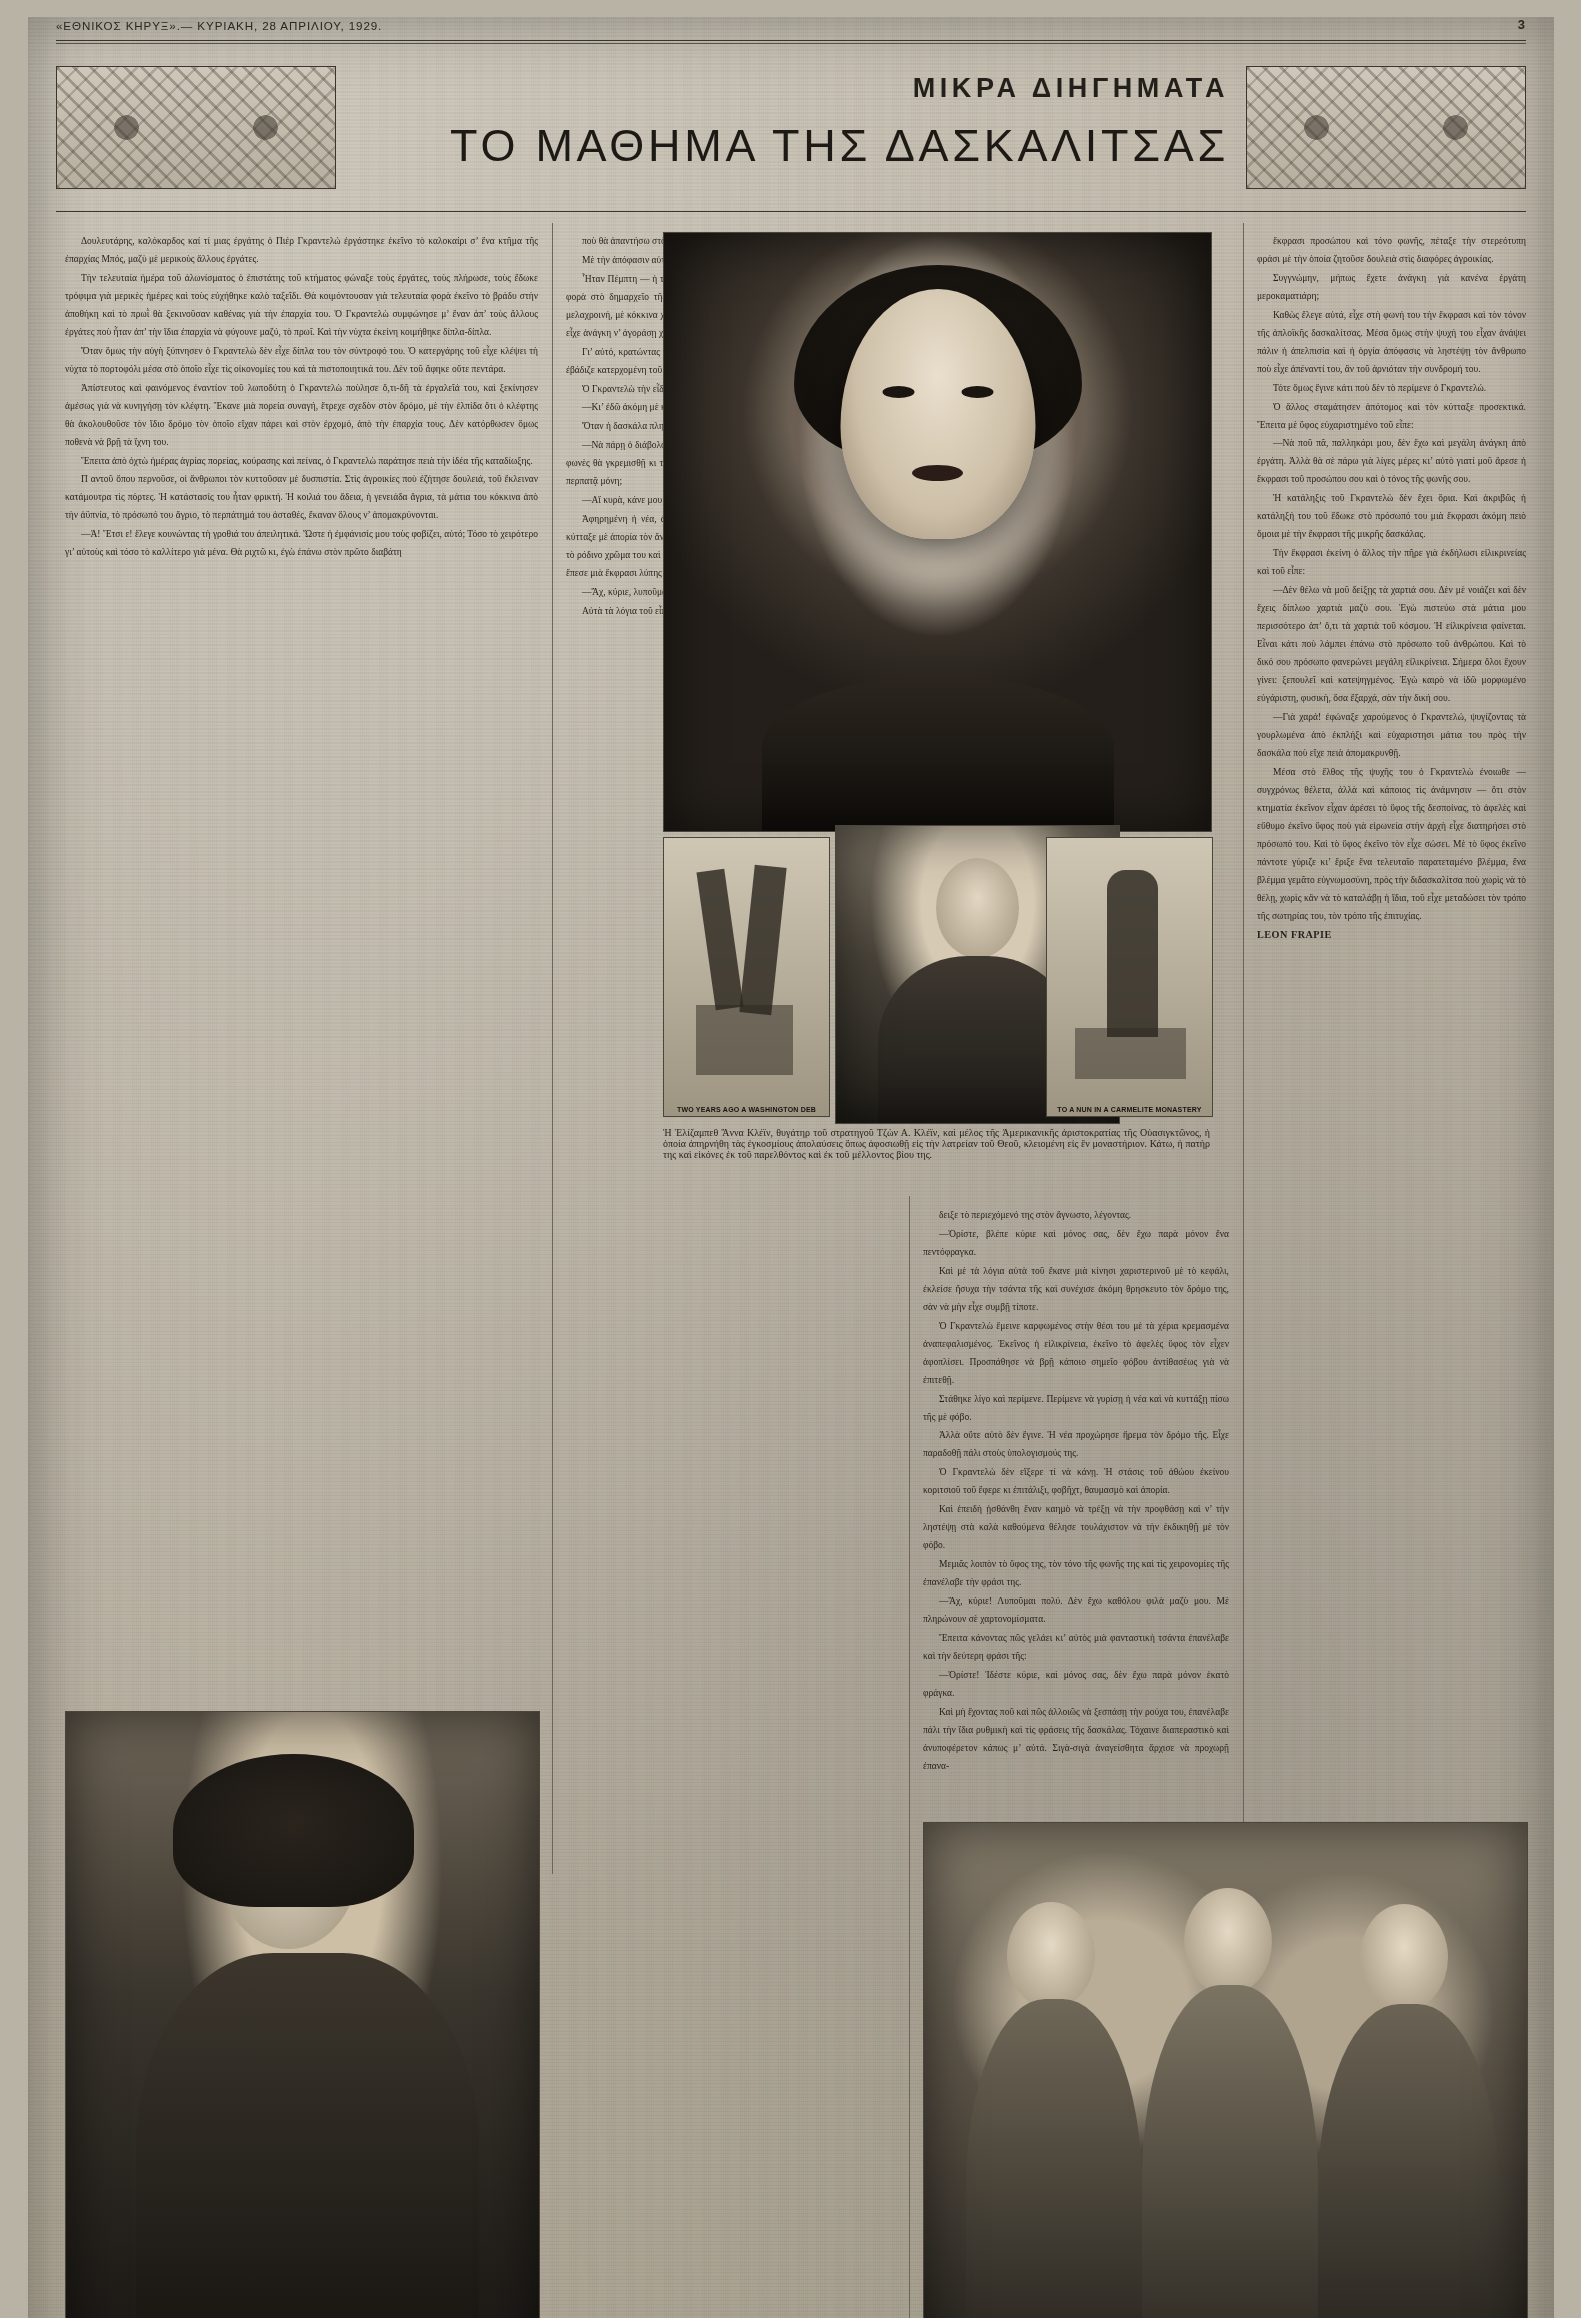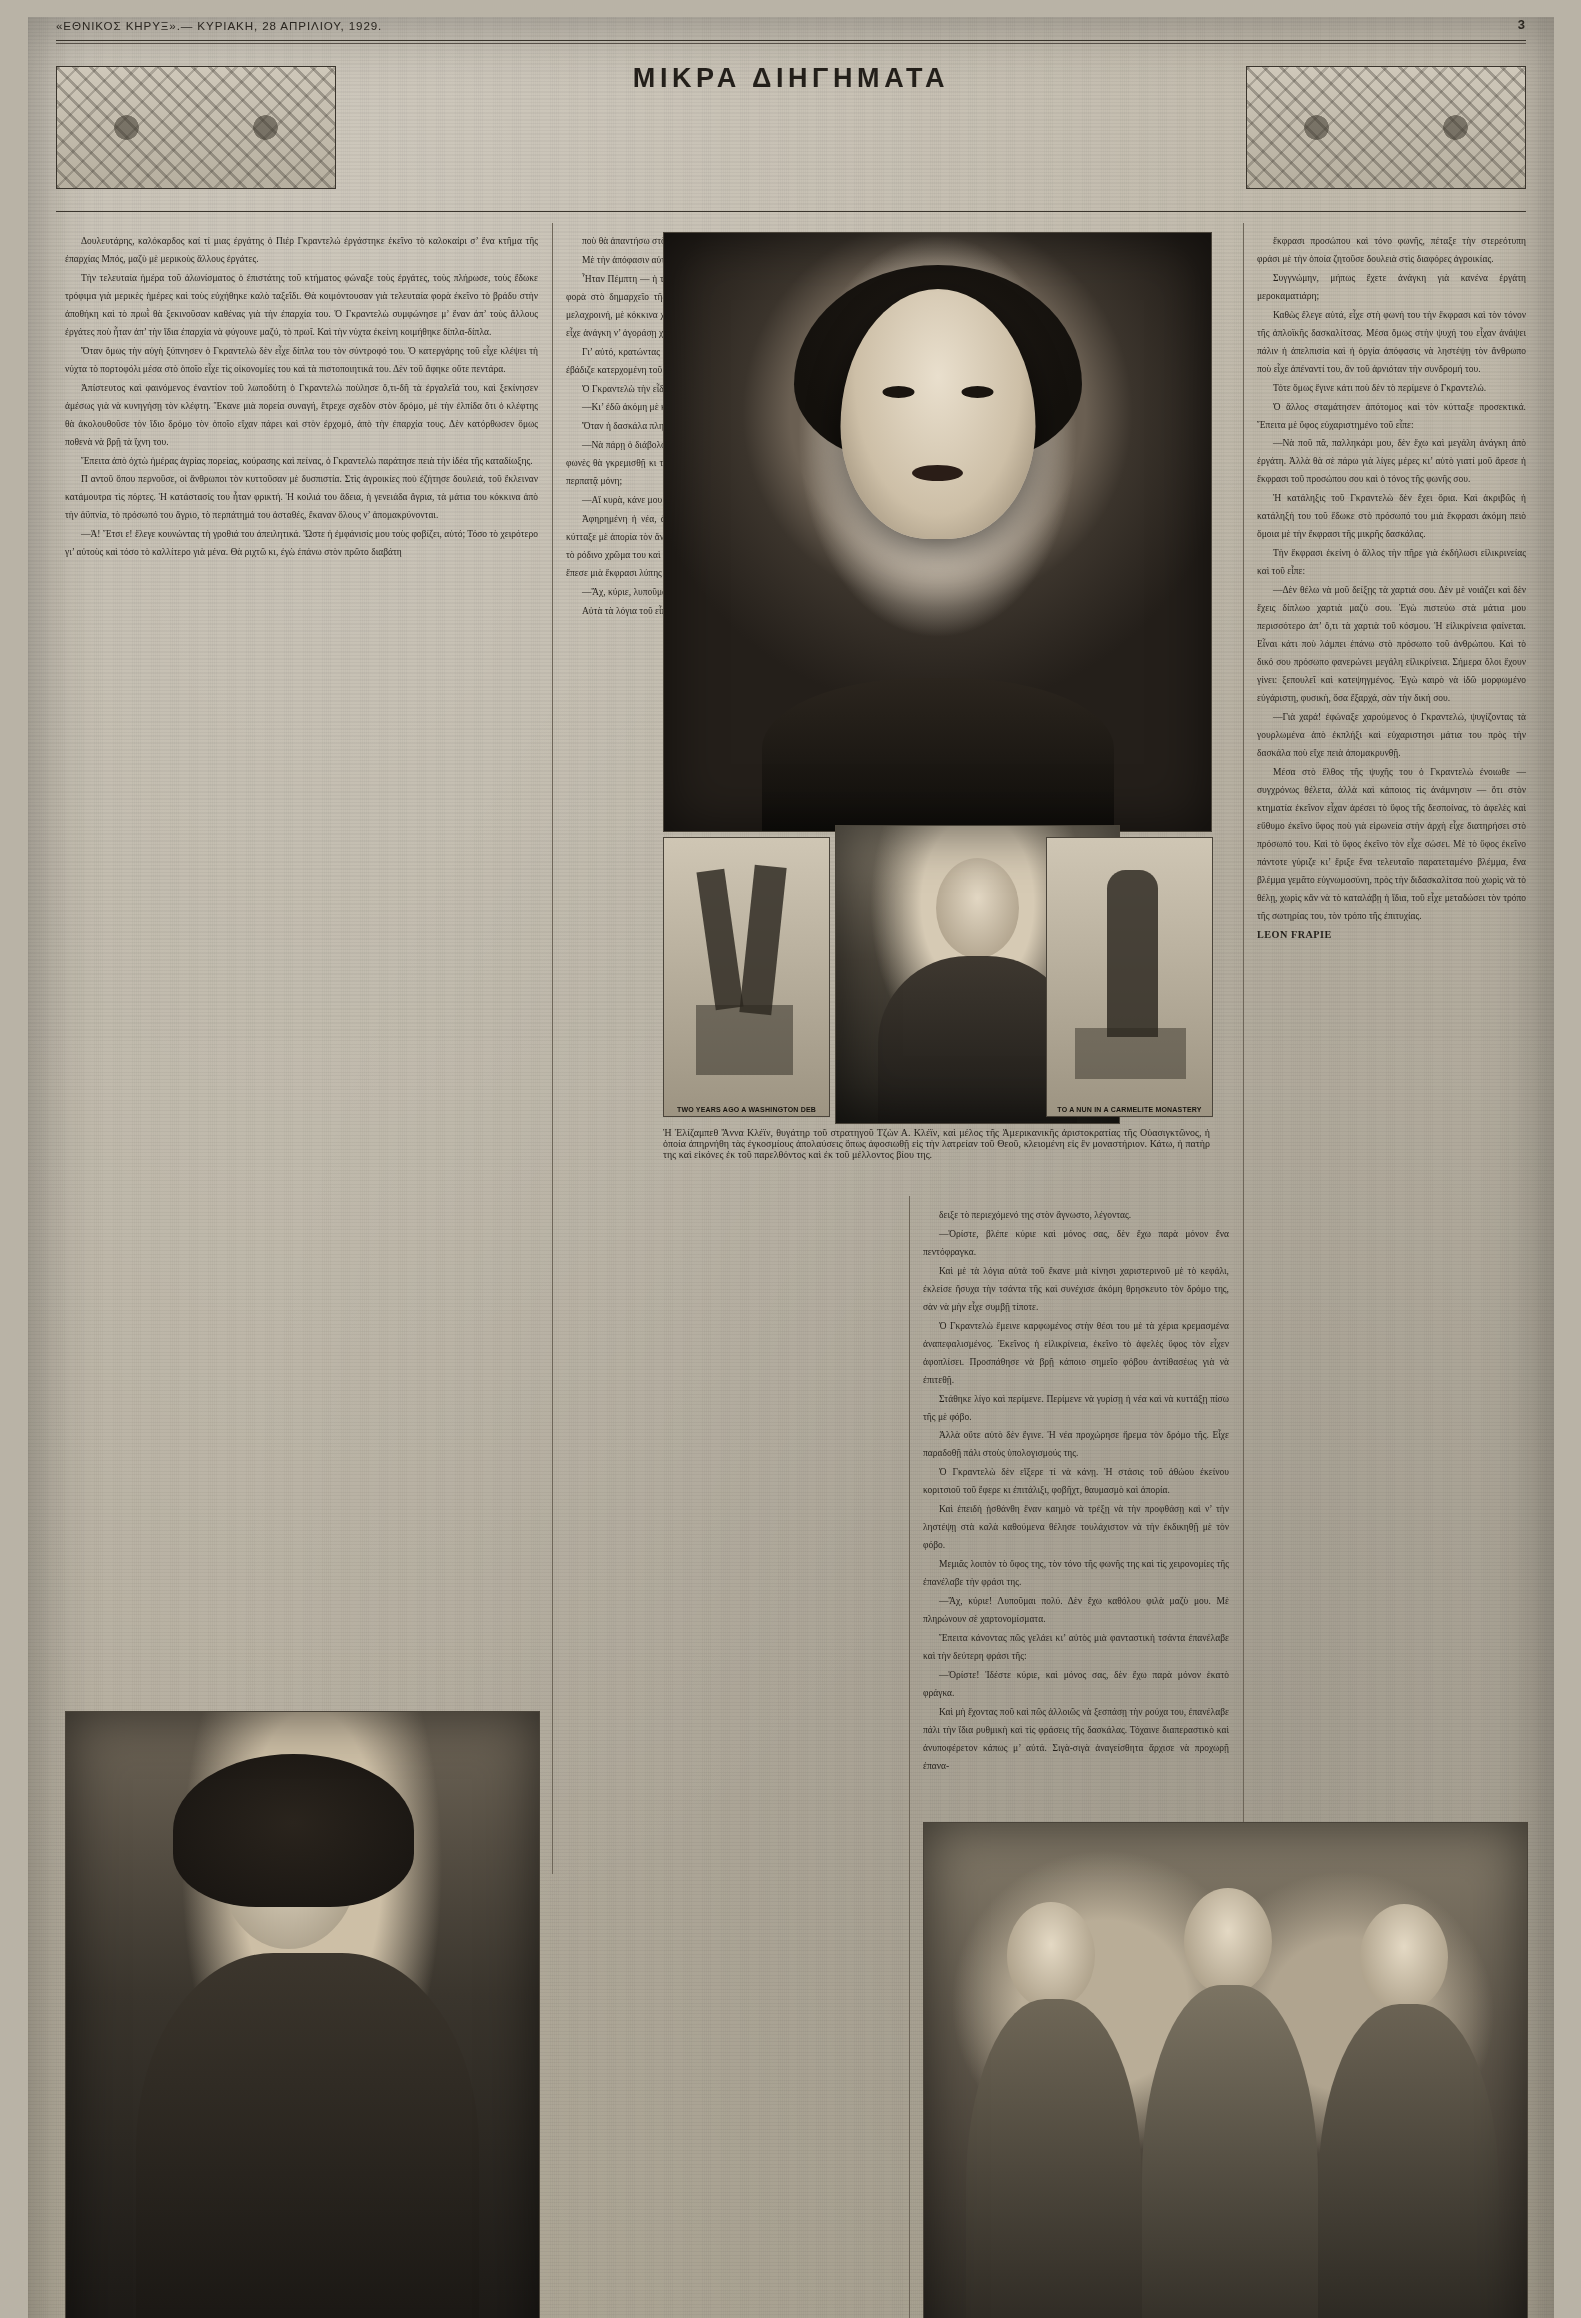--- a/index.html
+++ b/index.html
@@ -45,21 +45,21 @@
     border:1.4px solid #3a352d;
     background:
       radial-gradient(circle at 25% 50%, rgba(60,55,45,0.55) 0 12px, rgba(0,0,0,0) 12.5px),
       radial-gradient(circle at 75% 50%, rgba(60,55,45,0.55) 0 12px, rgba(0,0,0,0) 12.5px),
       repeating-linear-gradient(45deg, rgba(50,45,38,.30) 0 2.8px, rgba(0,0,0,0) 2.8px 12px),
       repeating-linear-gradient(-45deg, rgba(50,45,38,.22) 0 2.3px, rgba(0,0,0,0) 2.3px 14px),
       linear-gradient(180deg,#cfc8ba,#b6af9f);
   }
   .orn.left{left:0;}
   .orn.right{right:0;}
-  .head-center{position:absolute;left:297px;right:297px;top:11px;text-align:center;}
+  .head-center{position:absolute;left:297px;right:297px;top:21px;text-align:right;}
   .kicker{
     font-family:"Liberation Sans",sans-serif;
     font-size:27px;font-weight:bold;letter-spacing:4.6px;color:#231f1a;
   }
   .headline{
     font-family:"Liberation Sans",sans-serif;
     font-size:45px;letter-spacing:3.7px;color:#1d1a15;margin-top:16px;
   }
   .rule-head{position:absolute;left:56px;top:211px;width:1470px;height:1.4px;background:#3a352d;}
 
@@ -135,20 +135,21 @@
     <span class="pg">3</span>
   </div>
   <div class="rule-top"></div>
   <div class="rule-top2"></div>
 
   <div class="head-wrap">
     <div class="orn left"></div>
     <div class="orn right"></div>
     <div class="head-center">
       <div class="kicker">ΜΙΚΡΑ ΔΙΗΓΗΜΑΤΑ</div>
+      <div class="headline">ΤΟ ΜΑΘΗΜΑ ΤΗΣ ΔΑΣΚΑΛΙΤΣΑΣ</div>
     </div>
   </div>
   <div class="rule-head"></div>
 
   <div class="colrule" style="left:552px;top:223px;height:1651px;"></div>
   <div class="colrule" style="left:909px;top:1196px;height:1247px;"></div>
   <div class="colrule" style="left:1243px;top:223px;height:2221px;"></div>
 
   <div class="col" style="left:65px;top:232px;width:473px;">
     <p>Δουλευτάρης, καλόκαρδος καί τί μιας έργάτης ὁ Πιέρ Γκραντελώ ἐργάστηκε ἐκεῖνο τὸ καλοκαίρι σ’ ἕνα κτῆμα τῆς ἐπαρχίας Μπός, μαζὺ μὲ μερικοὺς ἄλλους ἐργάτες.</p>

